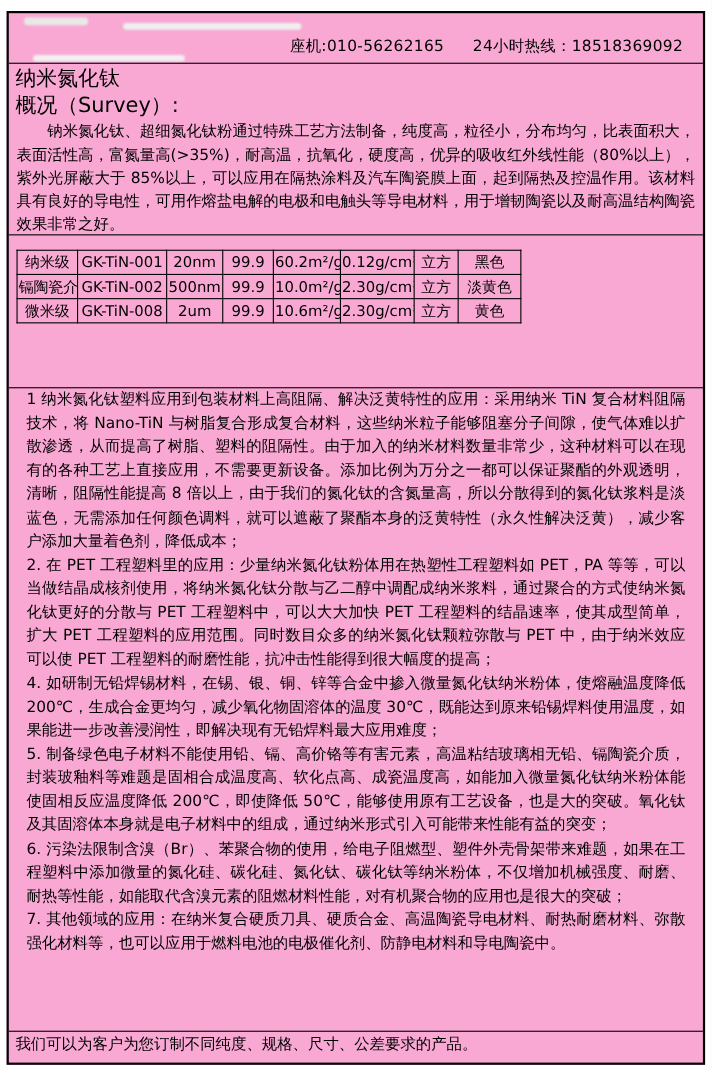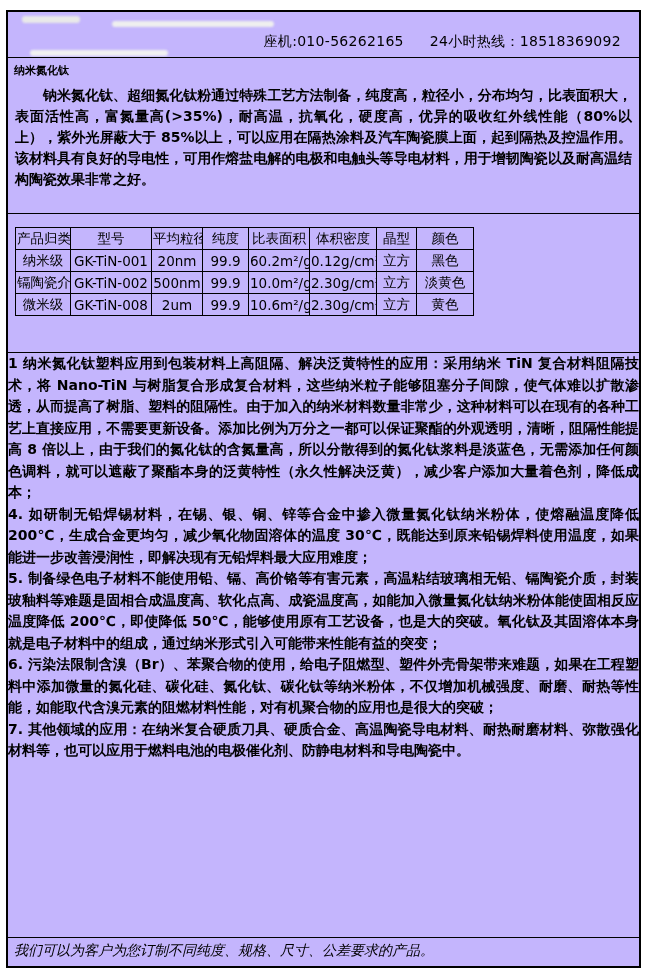--- a/index.html
+++ b/index.html
@@ -9,41 +9,41 @@
     position: relative;
     font-family: "DejaVu Sans", sans-serif;
     color: #000000;
     overflow: hidden;
   }
   .doc {
     position: absolute;
     left: 6px; top: 10px;
     width: 635px; height: 958px;
     border: 2px solid #000000;
-    background: #c4b5fd;
+    background: #f9a8d4;
   }
   .sec { position: relative; overflow: hidden; }
   .sec + .sec { border-top: 1px solid #000000; }
 
   
   .sec-header { height: 45px; }
   .contact {
     position: absolute; right: 18px; bottom: 6px;
     font-size: 14px; letter-spacing: 0.3px;
     white-space: nowrap;
   }
   .contact .gap { display: inline-block; width: 26px; }
   .smudge { position: absolute; border-radius: 3px; filter: blur(1px); }
   .smudge.s1 { left: 14px; top: 4px;  width: 58px;  height: 7px; background: #e9e9e9; }
   .smudge.s2 { left: 104px; top: 9px; width: 162px; height: 6px; background: #efefef; }
   .smudge.s3 { left: 22px; top: 38px; width: 138px; height: 6px; background: #f1f1f1; }
 
   
-  .h { font-size: 11px; font-weight: 700; line-height: 22px; }
-  .body-text { font-size: 14px; text-align: justify; font-weight: bold; }
+  .h { font-size: 19px; font-weight: 400; line-height: 22px; }
+  .body-text { font-size: 14px; text-align: justify; }
 
   
   .sec-main { height: 156px; }
   .sec-main .title { margin: 2px 0 0 6px; }
   .sec-main .survey-h { margin: 3px 0 0 6px; }
   .sec-main .survey-p {
     margin: 3px 7px 0 7px;
     line-height: 21px; text-indent: 28px;
   }
 
@@ -61,73 +61,64 @@
     text-align: center; vertical-align: middle;
     font-weight: normal; font-size: 13.5px;
     overflow: hidden; white-space: nowrap;
     padding: 0 1px;
   }
 
   
   .sec-app { height: 585px; }
   .sec-app .app-h { margin: 3px 0 2px 6px; }
   .sec-app p {
-    margin: 0 0;
+    margin: 0 16px;
     line-height: 21.5px;
   }
 
   
   .sec-footer { height: 27px; }
   .sec-footer p {
     margin: 0 6px; line-height: 25px;
-    font-size: 14px; white-space: nowrap; font-style: italic;
+    font-size: 14px; white-space: nowrap;
   }
 </style>
 </head>
 <body>
 
 <div class="doc">
 
   <div class="sec sec-header">
     <div class="smudge s1"></div>
     <div class="smudge s2"></div>
     <div class="smudge s3"></div>
     <div class="contact">
       <span>座机:010-56262165</span><span class="gap"></span><span>24小时热线：18518369092</span>
     </div>
   </div>
 
   <div class="sec sec-main">
     <div class="h title">纳米氮化钛</div>
+    <div class="h survey-h">概况（Survey）:</div>
     <p class="body-text survey-p">钠米氮化钛、超细氮化钛粉通过特殊工艺方法制备，纯度高，粒径小，分布均匀，比表面积大，表面活性高，富氮量高(&gt;35%)，耐高温，抗氧化，硬度高，优异的吸收红外线性能（80%以上），紫外光屏蔽大于 85%以上，可以应用在隔热涂料及汽车陶瓷膜上面，起到隔热及控温作用。该材料具有良好的导电性，可用作熔盐电解的电极和电触头等导电材料，用于增韧陶瓷以及耐高温结构陶瓷效果非常之好。</p>
   </div>
 
   <div class="sec sec-tech">
     <table class="params">
       <colgroup>
         <col style="width:55px">
           <col style="width:81px">
           <col style="width:51px">
           <col style="width:46px">
         <col style="width:61px">
           <col style="width:67px">
           <col style="width:40px">
           <col style="width:57px">
       </colgroup>
       <tbody>
-          <tr>
-        <th>产品归类</th>
-        <th>型号</th>
-        <th>平均粒径</th>
-        <th>纯度</th>
-        <th>比表面积</th>
-        <th>体积密度</th>
-        <th>晶型</th>
-        <th>颜色</th>
-      </tr>
       <tr>
         <td>纳米级</td>
         <td>GK-TiN-001</td>
         <td>20nm</td>
         <td>99.9</td>
         <td>60.2m²/g</td>
         <td>0.12g/cm³</td>
         <td>立方</td>
         <td>黑色</td>
       </tr>
@@ -150,20 +141,21 @@
         <td>2.30g/cm³</td>
         <td>立方</td>
         <td>黄色</td>
       </tr>
     </tbody>
       </table>
   </div>
 
   <div class="sec sec-app">
     <p class="body-text">1 纳米氮化钛塑料应用到包装材料上高阻隔、解决泛黄特性的应用：采用纳米 TiN 复合材料阻隔技术，将 Nano-TiN 与树脂复合形成复合材料，这些纳米粒子能够阻塞分子间隙，使气体难以扩散渗透，从而提高了树脂、塑料的阻隔性。由于加入的纳米材料数量非常少，这种材料可以在现有的各种工艺上直接应用，不需要更新设备。添加比例为万分之一都可以保证聚酯的外观透明，清晰，阻隔性能提高 8 倍以上，由于我们的氮化钛的含氮量高，所以分散得到的氮化钛浆料是淡蓝色，无需添加任何颜色调料，就可以遮蔽了聚酯本身的泛黄特性（永久性解决泛黄），减少客户添加大量着色剂，降低成本；</p>
+    <p class="body-text">2. 在 PET 工程塑料里的应用：少量纳米氮化钛粉体用在热塑性工程塑料如 PET，PA 等等，可以当做结晶成核剂使用，将纳米氮化钛分散与乙二醇中调配成纳米浆料，通过聚合的方式使纳米氮化钛更好的分散与 PET 工程塑料中，可以大大加快 PET 工程塑料的结晶速率，使其成型简单，扩大 PET 工程塑料的应用范围。同时数目众多的纳米氮化钛颗粒弥散与 PET 中，由于纳米效应可以使 PET 工程塑料的耐磨性能，抗冲击性能得到很大幅度的提高；</p>
     <p class="body-text">4. 如研制无铅焊锡材料，在锡、银、铜、锌等合金中掺入微量氮化钛纳米粉体，使熔融温度降低 200℃，生成合金更均匀，减少氧化物固溶体的温度 30℃，既能达到原来铅锡焊料使用温度，如果能进一步改善浸润性，即解决现有无铅焊料最大应用难度；</p>
     <p class="body-text">5. 制备绿色电子材料不能使用铅、镉、高价铬等有害元素，高温粘结玻璃相无铅、镉陶瓷介质，封装玻釉料等难题是固相合成温度高、软化点高、成瓷温度高，如能加入微量氮化钛纳米粉体能使固相反应温度降低 200℃，即使降低 50℃，能够使用原有工艺设备，也是大的突破。氧化钛及其固溶体本身就是电子材料中的组成，通过纳米形式引入可能带来性能有益的突变；</p>
     <p class="body-text">6. 污染法限制含溴（Br）、苯聚合物的使用，给电子阻燃型、塑件外壳骨架带来难题，如果在工程塑料中添加微量的氮化硅、碳化硅、氮化钛、碳化钛等纳米粉体，不仅增加机械强度、耐磨、耐热等性能，如能取代含溴元素的阻燃材料性能，对有机聚合物的应用也是很大的突破；</p>
     <p class="body-text">7. 其他领域的应用：在纳米复合硬质刀具、硬质合金、高温陶瓷导电材料、耐热耐磨材料、弥散强化材料等，也可以应用于燃料电池的电极催化剂、防静电材料和导电陶瓷中。</p>
   </div>
 
   <div class="sec sec-footer">
     <p>我们可以为客户为您订制不同纯度、规格、尺寸、公差要求的产品。</p>
   </div>
 

